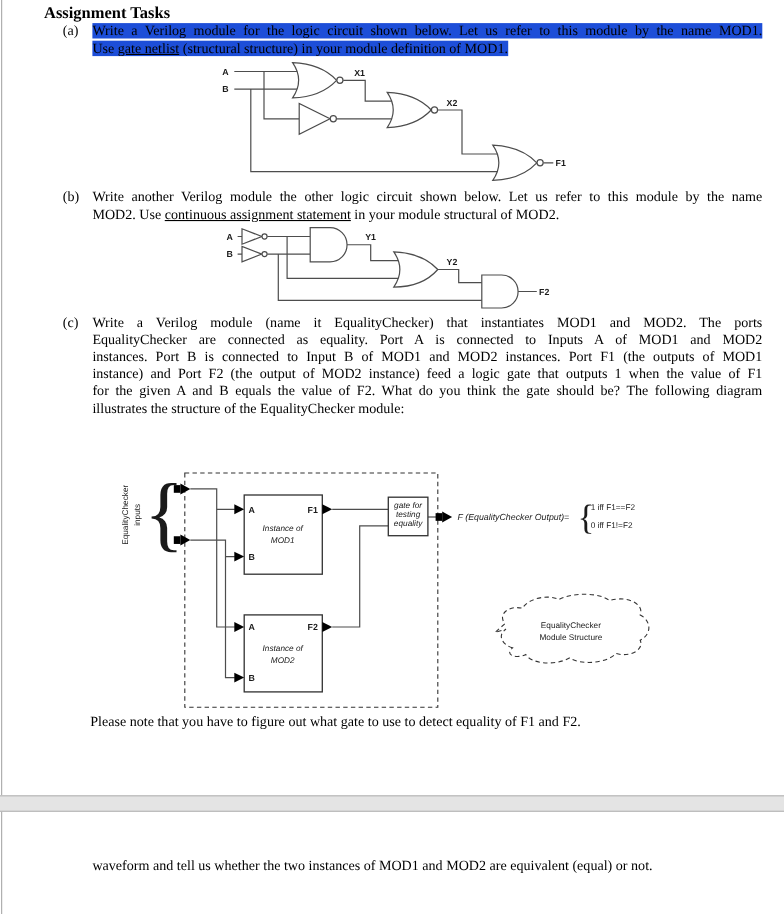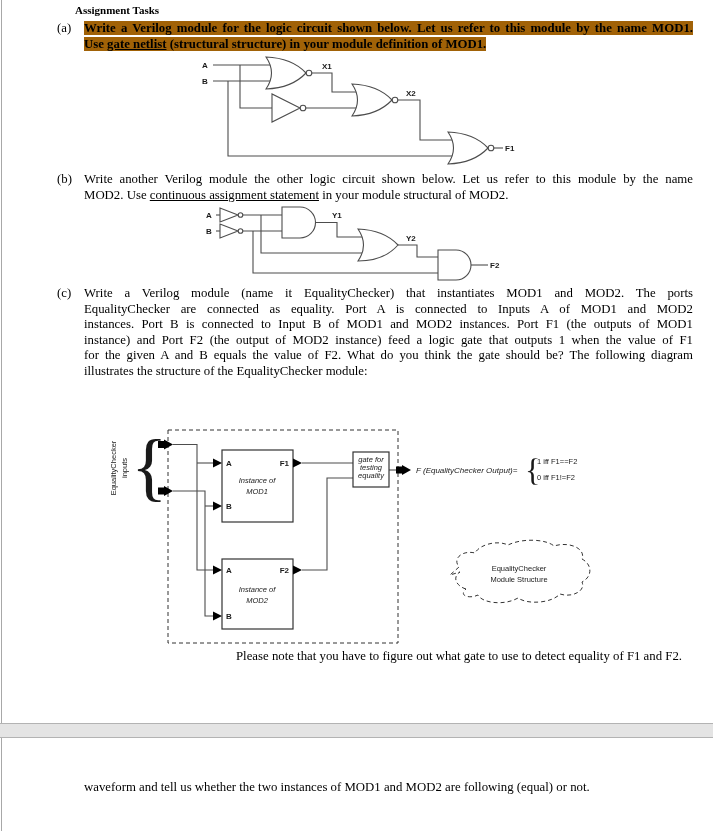--- a/index.html
+++ b/index.html
@@ -3,27 +3,27 @@
 <meta charset="utf-8">
 <style>
   html,body{margin:0;padding:0;}
   body{
     width:713px;height:831px;position:relative;background:#ffffff;
     font-family:"Liberation Serif", serif;color:#000;overflow:hidden;
   }
   .page-border{position:absolute;left:1px;width:1px;background:#a8a8a8;}
   .page-gap{position:absolute;left:0;top:723px;width:713px;height:15px;
     background:#e4e4e4;border-top:1px solid #b3b3b3;border-bottom:1px solid #b3b3b3;box-sizing:border-box;}
-  .doc-title{position:absolute;left:40px;top:4px;font-size:11px;font-weight:bold;margin-left:35px;}
+  .doc-title{position:absolute;left:40px;top:4px;font-size:15px;font-weight:bold;}
   .para{position:absolute;left:57px;width:636px;font-size:12.8px;line-height:15.6px;}
   .line{white-space:normal;}
   .jline{text-align:justify;text-align-last:justify;}
   .tag{display:inline-block;width:27px;}
   .hang{padding-left:27px;}
-  .hl{background:#a16207;font-weight:bold;}
+  .hl{background:#1d4ed8;}
   .u{text-decoration:underline;}
   svg text{font-family:"Liberation Sans", sans-serif;fill:#1a1a1a;}
   .wire{stroke:#4d4d4d;stroke-width:1.1;fill:none;}
   .gate{stroke:#4d4d4d;stroke-width:1.1;fill:#ffffff;}
   .bub{stroke:#4d4d4d;stroke-width:1.1;fill:#ffffff;}
   .blk{fill:#000;stroke:none;}
   .dash{stroke:#333;stroke-width:1;fill:none;stroke-dasharray:4 3;}
   .box{stroke:#333;stroke-width:1.2;fill:#fff;}
   .lbl{font-size:8px;font-weight:bold;}
   .ital{font-size:7.5px;font-style:italic;}
@@ -166,19 +166,19 @@
   <text x="331" y="48" font-size="8" font-style="italic">F (EqualityChecker Output)=</text>
   <text class="brace" x="440" y="56" font-size="32">{</text>
   <text class="small" x="452" y="39">1 iff F1==F2</text>
   <text class="small" x="452" y="55">0 iff F1!=F2</text>
 
   <path class="dash" d="M381,164 C371,161 367,152 375,147 L365,150 L374,142 C367,133 378,125 390,128 C395,119 413,115 423,120 C437,113 461,114 469,121 C485,116 501,124 497,134 C508,140 507,152 497,157 C501,166 487,173 475,169 C467,178 443,180 433,173 C419,181 397,178 393,170 C385,174 373,171 381,164 Z"></path>
   <text class="small" x="434" y="146" text-anchor="middle">EqualityChecker</text>
   <text class="small" x="434" y="157" text-anchor="middle">Module Structure</text>
 </svg>
 
-<div class="para" style="left:82px;top:649px;width:600px;text-align:right;">
+<div class="para" style="left:82px;top:649px;width:600px;">
   <span>Please note that you have to figure out what gate to use to detect equality of F1 and F2.</span>
 </div>
 
 <div class="para" style="top:780px;">
-  <div class="line hang">waveform and tell us whether the two instances of MOD1 and MOD2 are following (equal) or not.</div>
+  <div class="line hang">waveform and tell us whether the two instances of MOD1 and MOD2 are equivalent (equal) or not.</div>
 </div>
 
 </body></html>

